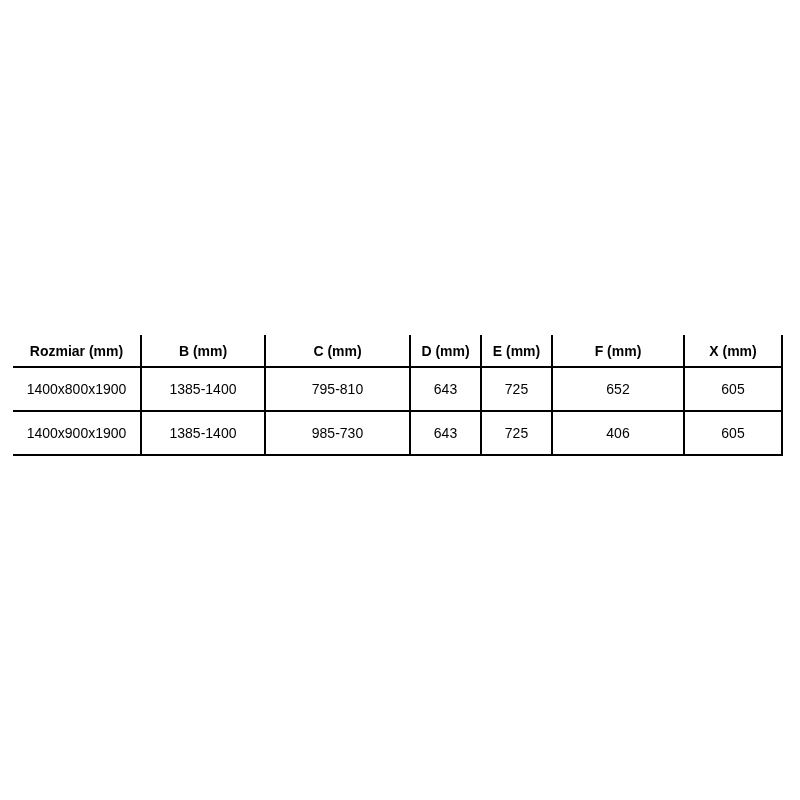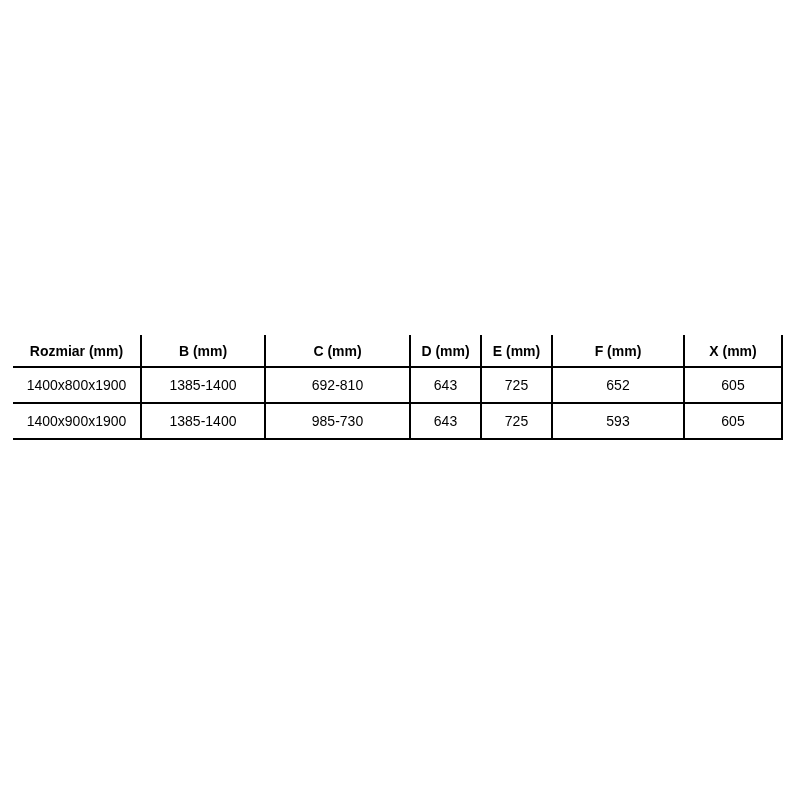--- a/index.html
+++ b/index.html
@@ -46,21 +46,21 @@
     text-align: center;
     vertical-align: middle;
     padding: 0 2px;
     font-size: 14px;
     line-height: 1;
     white-space: nowrap;
     overflow: hidden;
     background: #ffffff;
   }
   .spec-table thead tr { height: 33px; }
-  .spec-table tbody tr { height: 36px; }
+  .spec-table tbody tr { height: 44px; }
   .spec-table th {
     font-weight: bold;
   }
 </style>
 </head>
 <body>
 
 <div class="canvas">
   <table class="spec-table">
     <colgroup>
@@ -80,30 +80,30 @@
         <th>D (mm)</th>
         <th>E (mm)</th>
         <th>F (mm)</th>
         <th>X (mm)</th>
       </tr>
     </thead>
     <tbody>
       <tr>
         <td>1400x800x1900</td>
         <td>1385-1400</td>
-        <td>692-810</td>
+        <td>795-810</td>
         <td>643</td>
         <td>725</td>
         <td>652</td>
         <td>605</td>
       </tr>
       <tr>
         <td>1400x900x1900</td>
         <td>1385-1400</td>
         <td>985-730</td>
         <td>643</td>
         <td>725</td>
-        <td>593</td>
+        <td>406</td>
         <td>605</td>
       </tr>
     </tbody>
   </table>
 </div>
 
 </body></html>

